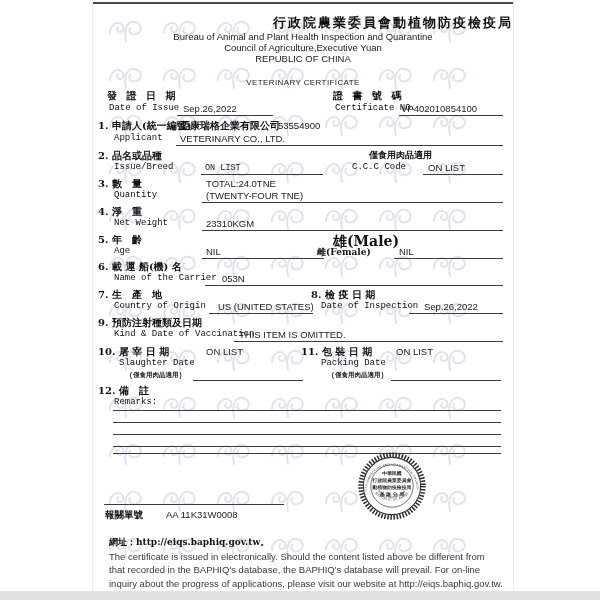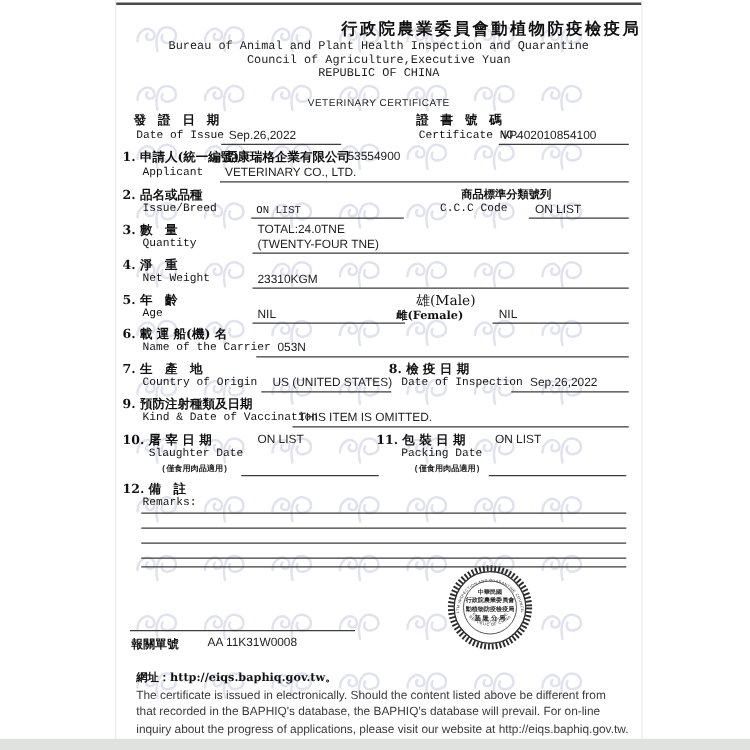--- a/index.html
+++ b/index.html
@@ -18,21 +18,21 @@
   .abs{position:absolute;white-space:nowrap;}
   .ctr{left:0;right:0;text-align:center;white-space:nowrap;}
   .zh{font-family:"DejaVu Serif","Liberation Serif",serif;font-weight:700;color:#111;font-size:10px;text-align:right;}
   .zh-sm{font-family:Liberation Mono, monospace;font-weight:700;color:#222;font-size:6.5px;}
   .en{font-family:"Liberation Mono","DejaVu Sans Mono",monospace;font-size:9px;color:#111;}
   .val{font-family:"Liberation Sans","DejaVu Sans",sans-serif;font-size:9.5px;color:#222;}
   .valmono{font-family:"Liberation Mono","DejaVu Sans Mono",monospace;font-size:8.5px;color:#222;}
   .ul{position:absolute;height:1px;background:#3c3c3c;}
   .rline{position:absolute;left:20px;width:388px;height:1px;background:#3c3c3c;}
   .h-zh1{top:14px;font-size:13px;letter-spacing:2px;}
-  .h-en{font-size:9.5px;color:#1c1c1c;font-family:Liberation Mono, monospace;}
+  .h-en{font-size:9.5px;color:#1c1c1c;}
   .h-zh2{top:64px;font-size:11.5px;letter-spacing:2px;}
   .h-en4{top:78px;font-size:8px;letter-spacing:0.4px;color:#1c1c1c;}
   .footnote-zh{font-family:"DejaVu Serif","Liberation Serif",serif;font-weight:700;font-size:9px;color:#111;}
   .footnote-en{
     position:absolute;left:16px;top:550px;width:394px;
     font-size:9.5px;line-height:13.4px;color:#3a3a3a;white-space:normal;
     font-family:"Liberation Sans","DejaVu Sans",sans-serif;
   }
   .seal-zh{font-family:"DejaVu Serif","Liberation Serif",serif;font-weight:700;}
   #wm{position:absolute;left:0;top:6px;width:420px;height:585px;}
@@ -153,41 +153,41 @@
   <div class="ul" style="left:306px;top:115px;width:104px"></div>
 
   <span class="abs zh" style="left:5px;top:119px">1. 申請人(統一編號)</span>
   <span class="abs zh" style="left:87px;top:119px;font-weight:600">亞康瑞格企業有限公司</span>
   <span class="abs val" style="left:185px;top:120px">53554900</span>
   <span class="abs en" style="left:21px;top:133px">Applicant</span>
   <span class="abs val" style="left:87px;top:133px">VETERINARY CO., LTD.</span>
   <div class="ul" style="left:83px;top:145px;width:327px"></div>
 
   <span class="abs zh" style="left:5px;top:149px">2. 品名或品種</span>
-  <span class="abs zh" style="left:276px;top:149px;font-size:9px">商品標準分類號列</span>
+  <span class="abs zh" style="left:276px;top:149px;font-size:9px">僅食用肉品適用</span>
   <span class="abs en" style="left:21px;top:162px">Issue/Breed</span>
   <span class="abs valmono" style="left:112px;top:163px">ON LIST</span>
   <div class="ul" style="left:108px;top:174px;width:122px"></div>
   <span class="abs en" style="left:259px;top:162px">C.C.C Code</span>
   <span class="abs val" style="left:335px;top:162px">ON LIST</span>
   <div class="ul" style="left:330px;top:174px;width:80px"></div>
 
   <span class="abs zh" style="left:5px;top:177px">3. 數　量</span>
   <span class="abs val" style="left:113px;top:178px">TOTAL:24.0TNE</span>
   <span class="abs en" style="left:21px;top:190px">Quantity</span>
   <span class="abs val" style="left:113px;top:190px">(TWENTY-FOUR TNE)</span>
   <div class="ul" style="left:109px;top:202px;width:301px"></div>
 
   <span class="abs zh" style="left:5px;top:205px">4. 淨　重</span>
   <span class="abs en" style="left:21px;top:218px">Net Weight</span>
   <span class="abs val" style="left:113px;top:218px">23310KGM</span>
   <div class="ul" style="left:109px;top:230px;width:301px"></div>
 
   <span class="abs zh" style="left:5px;top:233px">5. 年　齡</span>
-  <span class="abs zh" style="left:240px;top:233px;font-weight:400;font-size:11px">雄(Male)</span>
+  <span class="abs zh" style="left:240px;top:233px;font-weight:700;font-size:14px">雄(Male)</span>
   <span class="abs en" style="left:21px;top:246px">Age</span>
   <span class="abs val" style="left:113px;top:246px">NIL</span>
   <div class="ul" style="left:109px;top:258px;width:122px"></div>
   <span class="abs zh" style="left:224px;top:246px;font-weight:700;font-size:9px">雌(Female)</span>
   <span class="abs val" style="left:306px;top:246px">NIL</span>
   <div class="ul" style="left:301px;top:258px;width:109px"></div>
 
   <span class="abs zh" style="left:5px;top:260px">6. 載 運 船(機) 名</span>
   <span class="abs en" style="left:21px;top:273px">Name of the Carrier</span>
   <span class="abs val" style="left:129px;top:273px">053N</span>

